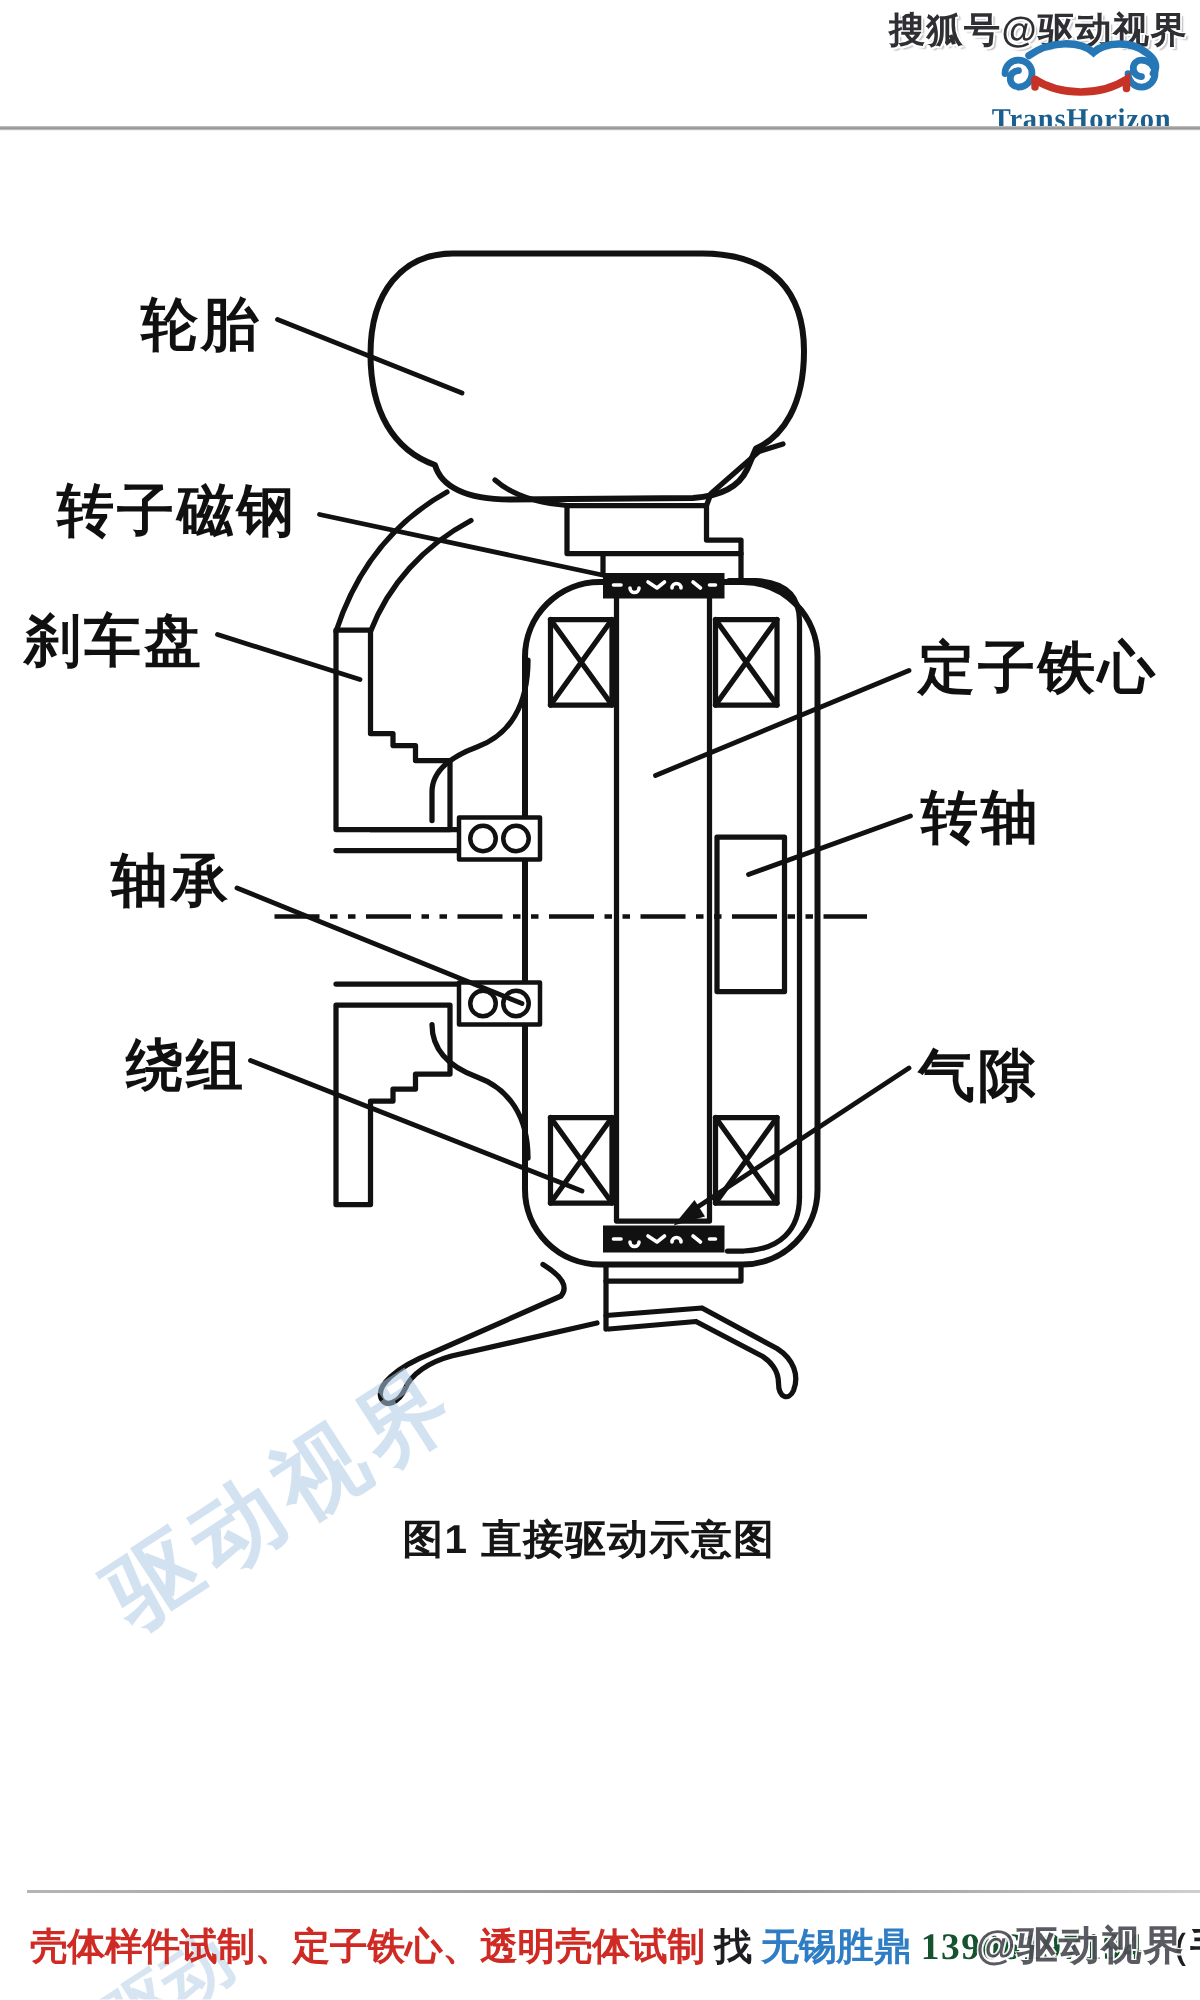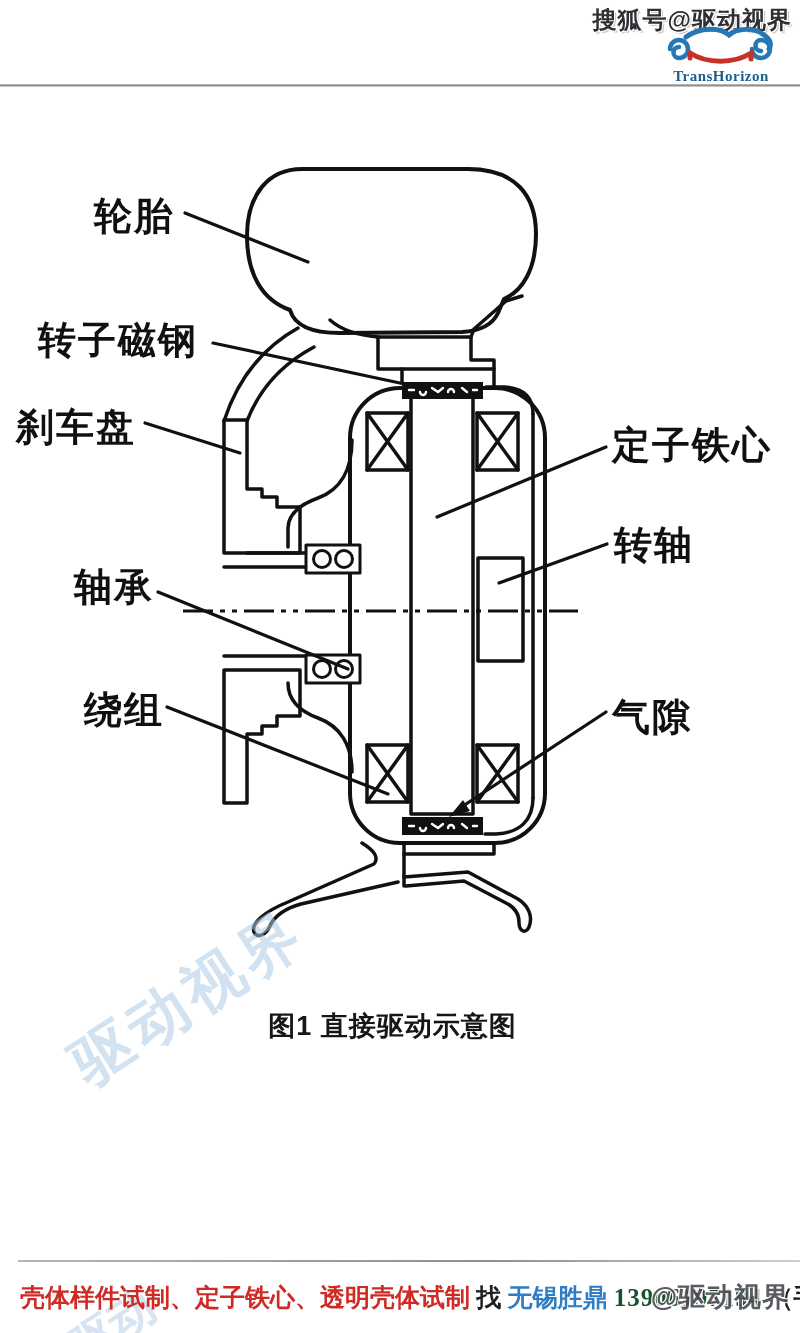--- a/index.html
+++ b/index.html
@@ -10,21 +10,21 @@
   }
   
   .sohu-badge{
     position:absolute;top:4px;right:8px;
     font-size:24px;font-weight:bold;color:#2f2f33;letter-spacing:1px;
     text-shadow:1px 1px 0 #fff,-1px -1px 0 #fff,1px -1px 0 #fff,-1px 1px 0 #fff,2px 2px 1px rgba(0,0,0,.25);
   }
   .logo-wrap{position:absolute;top:24px;right:18px;width:122px;text-align:center;}
   .logo-text{
     font-family:"Liberation Serif","DejaVu Serif",serif;
-    font-size:15px;font-weight:bold;color:#1b5f8f;letter-spacing:.5px;margin-top:-2px;
+    font-size:19px;font-weight:bold;color:#1b5f8f;letter-spacing:.5px;margin-top:-2px;
   }
   .divider-top{
     position:absolute;left:0;top:84px;width:800px;height:3px;
     background:linear-gradient(#c9c9c9,#8d8d8d,#e2e2e2);
   }
   
   .diagram-svg{position:absolute;left:0;top:0;}
   .dlabel{
     font-family:"Liberation Serif","DejaVu Serif",serif;
     font-size:38px;font-weight:600;fill:#101010;letter-spacing:2px;

